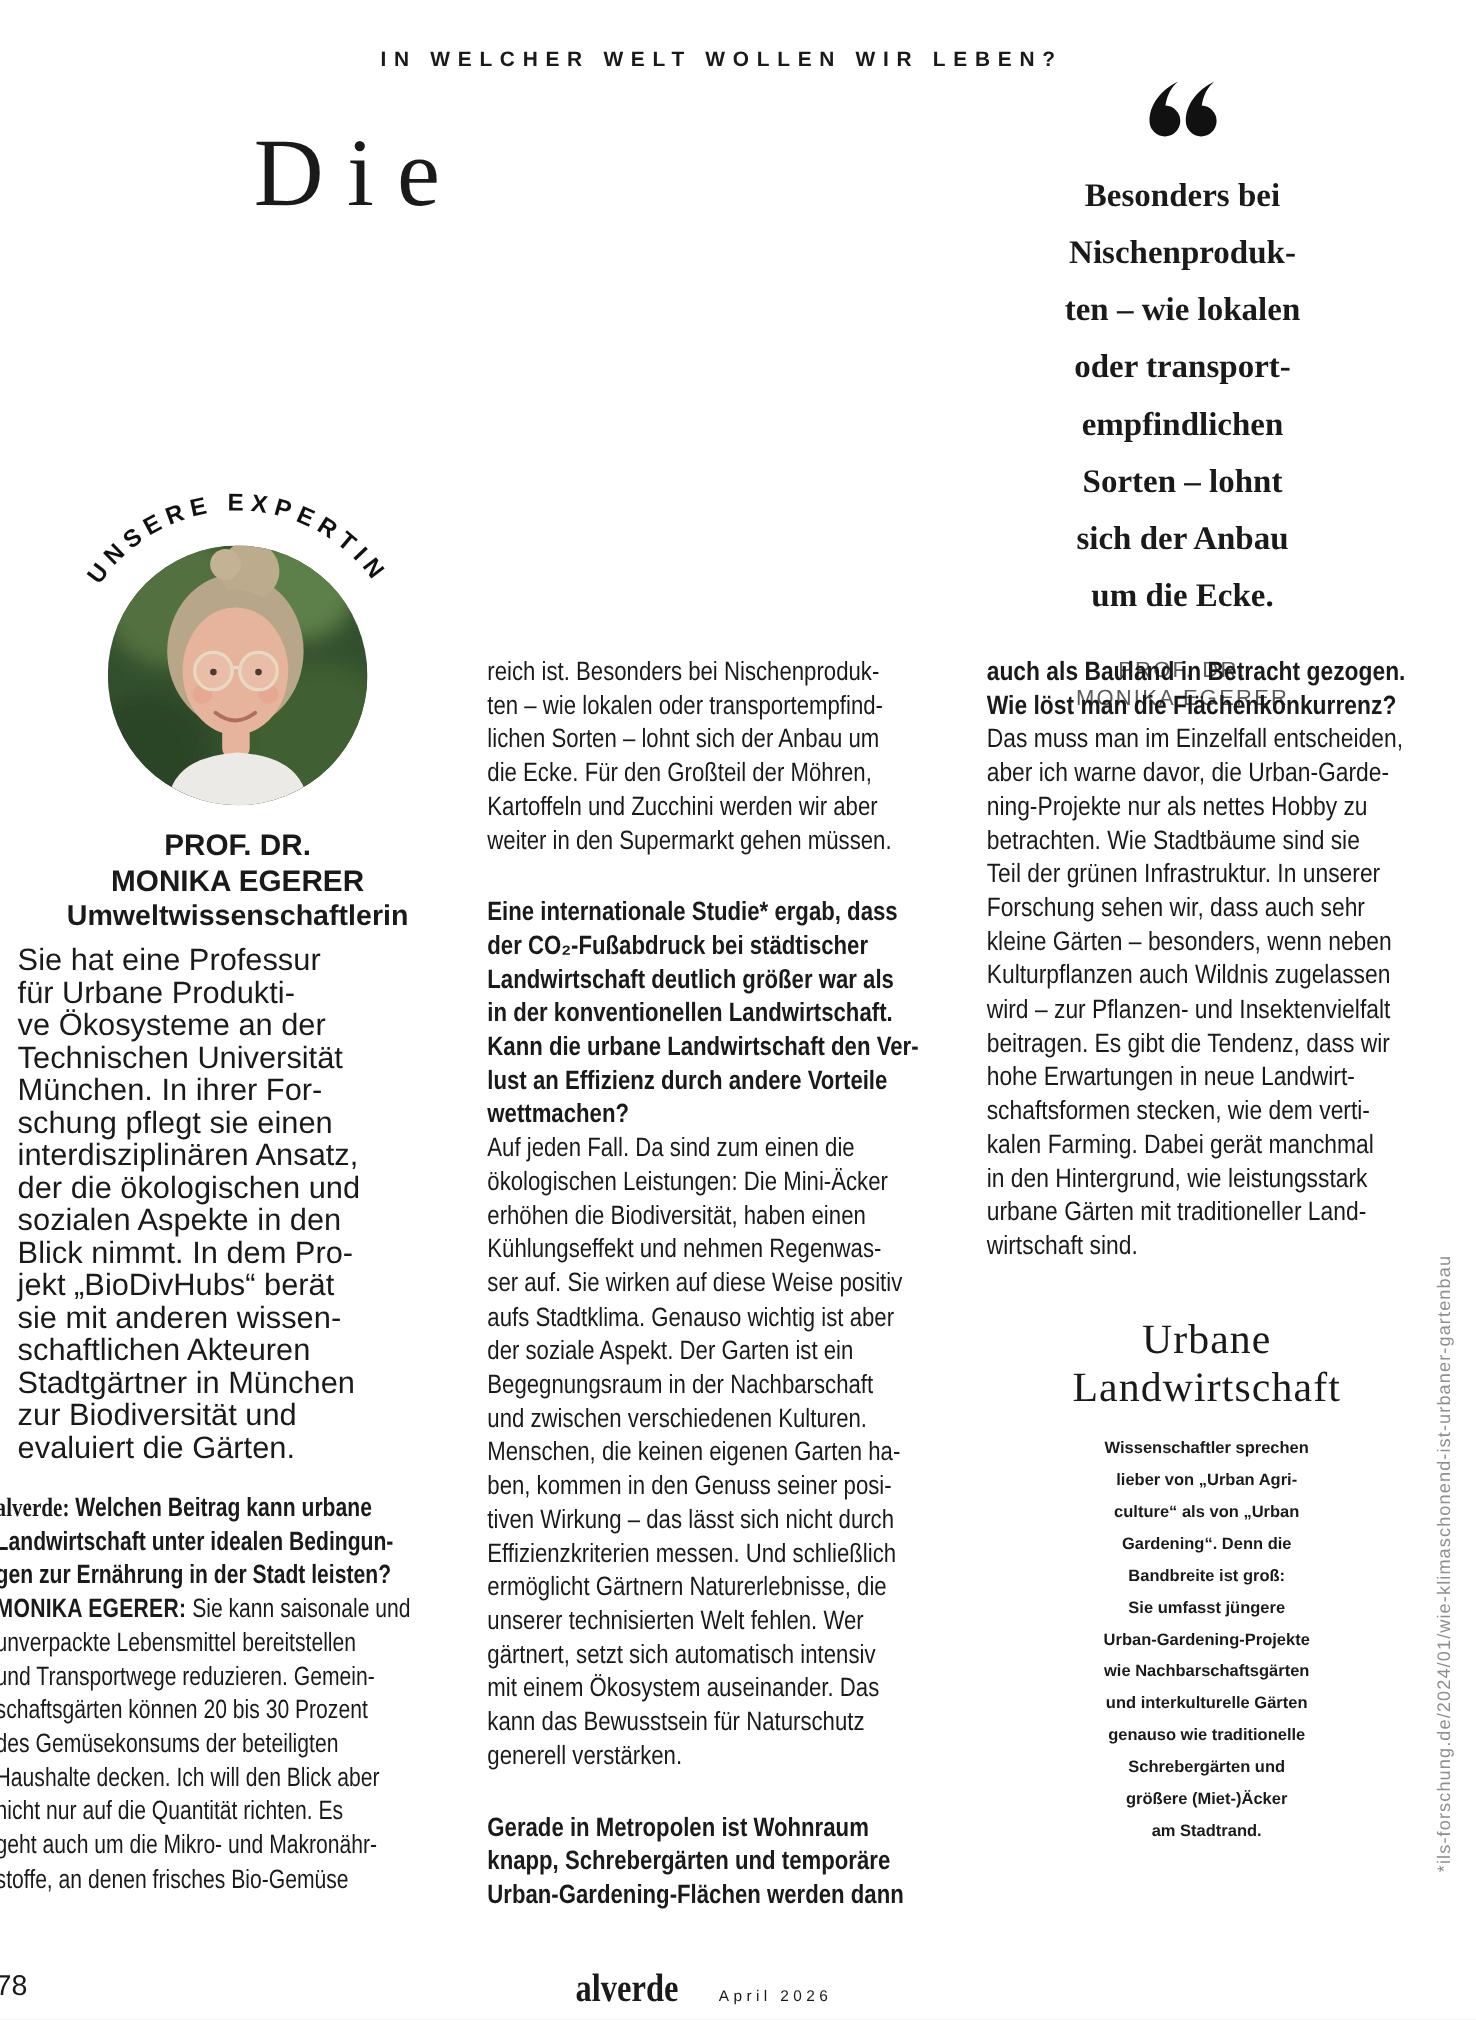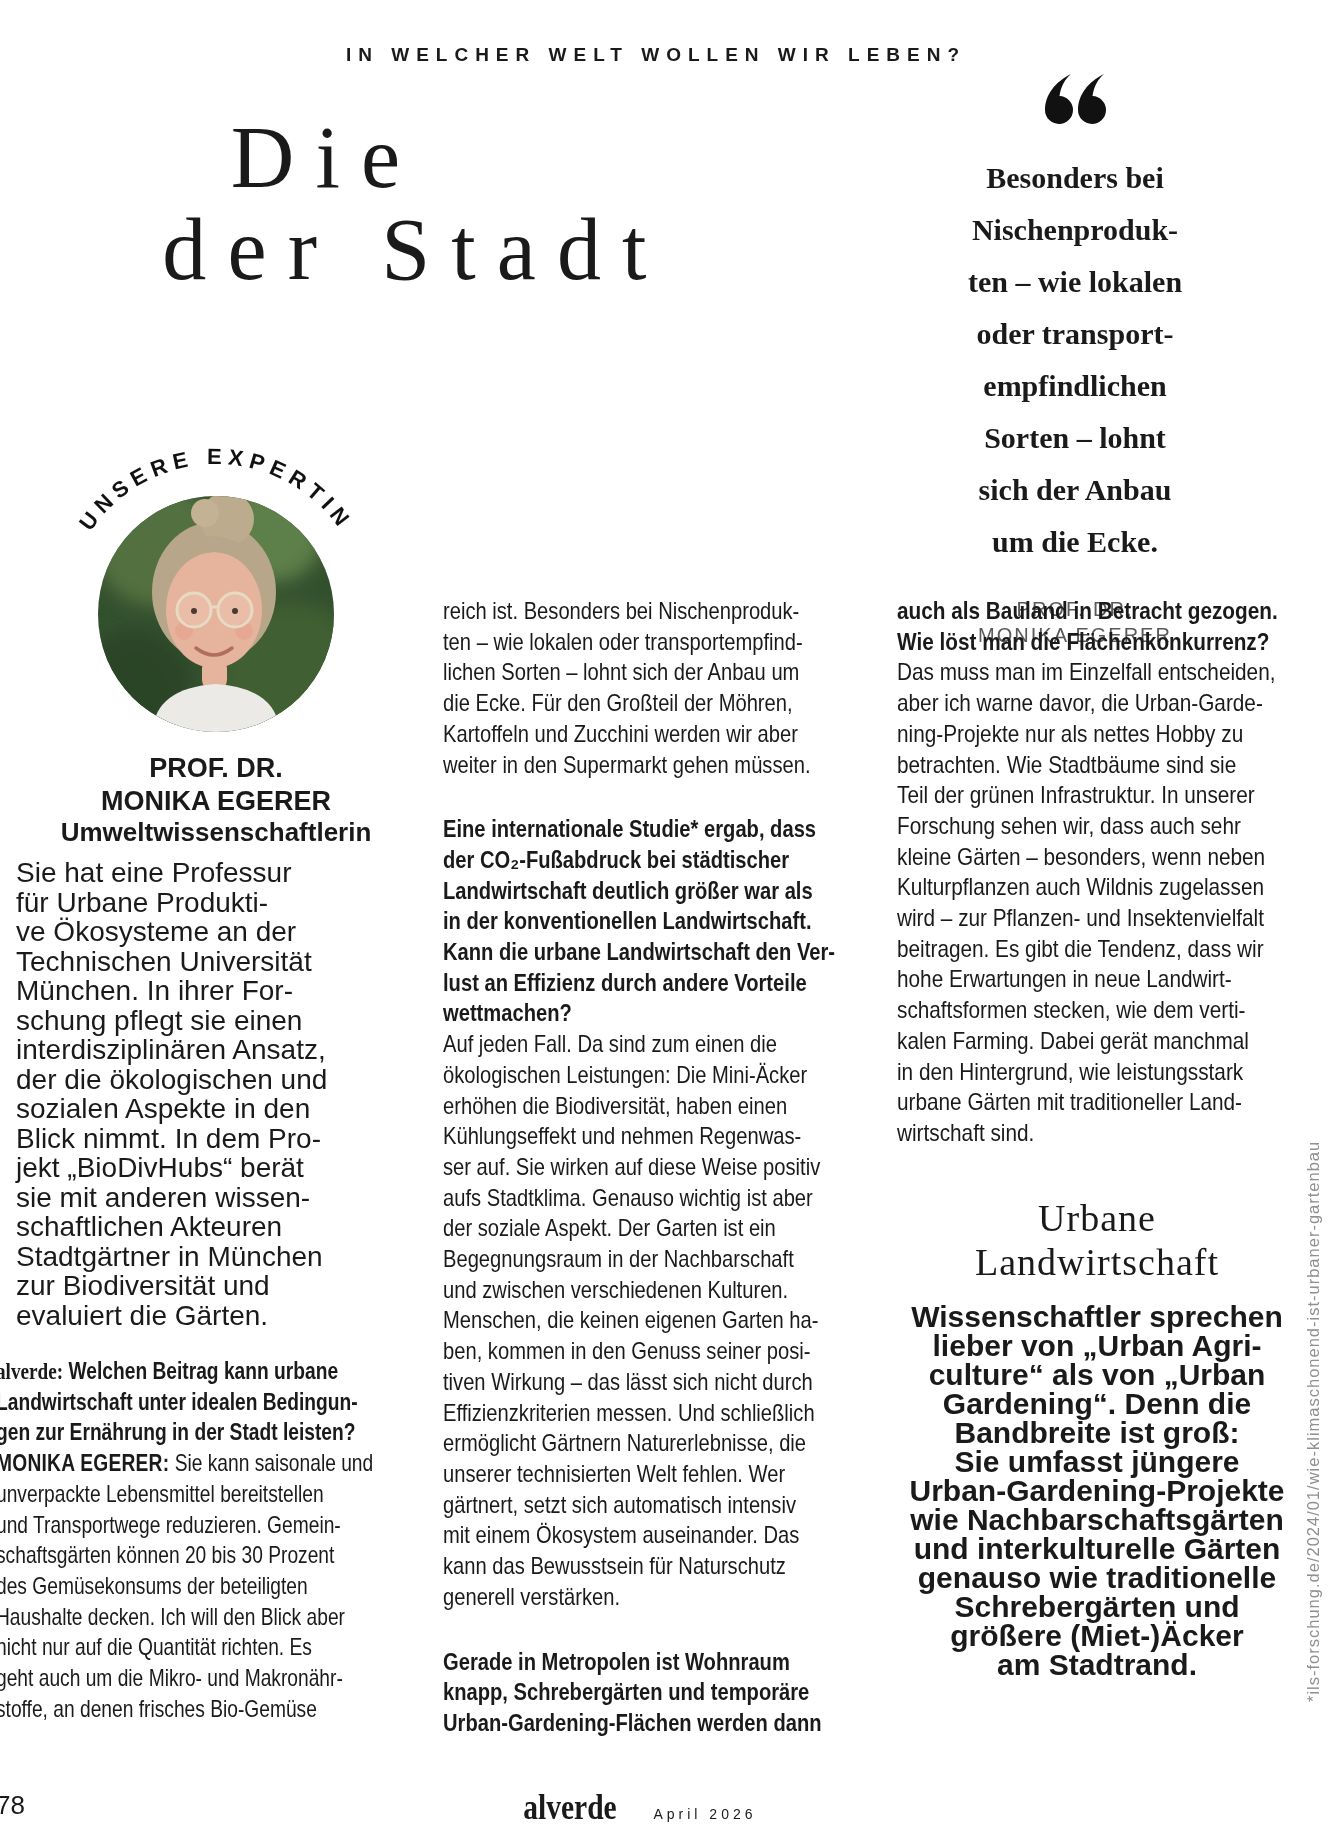--- a/index.html
+++ b/index.html
@@ -39,21 +39,21 @@
 
   .col-left{position:absolute;left:-4px;top:1356px;width:490px;transform:scaleX(0.80);}
   .col-mid{position:absolute;left:443px;top:596px;width:532px;transform:scaleX(0.84);}
   .col-right{position:absolute;left:897px;top:596px;width:462px;transform:scaleX(0.865);}
 
   .fokus{position:absolute;left:897px;top:1180px;width:400px;text-align:center;}
   .fokus-label{display:inline-block;font-size:25px;letter-spacing:8px;
                border-bottom:2px solid #1a1a1a;padding:0 6px 5px 6px;}
   .fokus-title{margin-top:16px;font-family:"Liberation Serif",serif;font-weight:400;
                font-size:38px;line-height:44px;letter-spacing:1px;}
-  .fokus-body{margin-top:18px;font-weight:700;font-size:30px;line-height:29px;text-align:center;}
+  .fokus-body{margin-top:18px;font-weight:700;font-size:15px;line-height:29px;text-align:center;}
 
   .footnote-vert{position:absolute;left:1304px;top:1702px;width:672px;
                  transform:rotate(-90deg);transform-origin:0 0;
                  font-size:16.5px;letter-spacing:1px;color:#8e9090;}
 
   .page-number{position:absolute;left:-4px;top:1790px;font-size:26px;}
   .footer-center{position:absolute;left:335px;top:1786px;width:600px;
                  display:flex;justify-content:center;align-items:baseline;gap:26px;}
   .footer-logo{font-family:"Liberation Serif",serif;font-weight:700;font-size:36px;
                transform:scaleX(0.82);transform-origin:center bottom;}
@@ -61,21 +61,20 @@
 </style>
 </head>
 <body>
 
 <div class="page">
 
   <div class="kicker">IN WELCHER WELT WOLLEN WIR LEBEN?</div>
 
   <div class="title">
     <div class="l1">Die</div>
-    <div class="l3">der Stadt</div>
   </div>
 
   <div class="pull-quote">
     <svg class="pq-mark" width="66" height="56" viewBox="0 0 66 56" aria-label="opening-double-quote">
       <path fill="#111" d="M29,2 C13,10 3,23 3,38 a14,14 0 1 0 14.5,-14 C19,14 23,7 29,2 Z"></path>
       <path fill="#111" d="M62,2 C46,10 36,23 36,38 a14,14 0 1 0 14.5,-14 C52,14 56,7 62,2 Z"></path>
     </svg>
     <div class="pq-text pre">Besonders bei
 Nischenproduk-
 ten – wie lokalen

